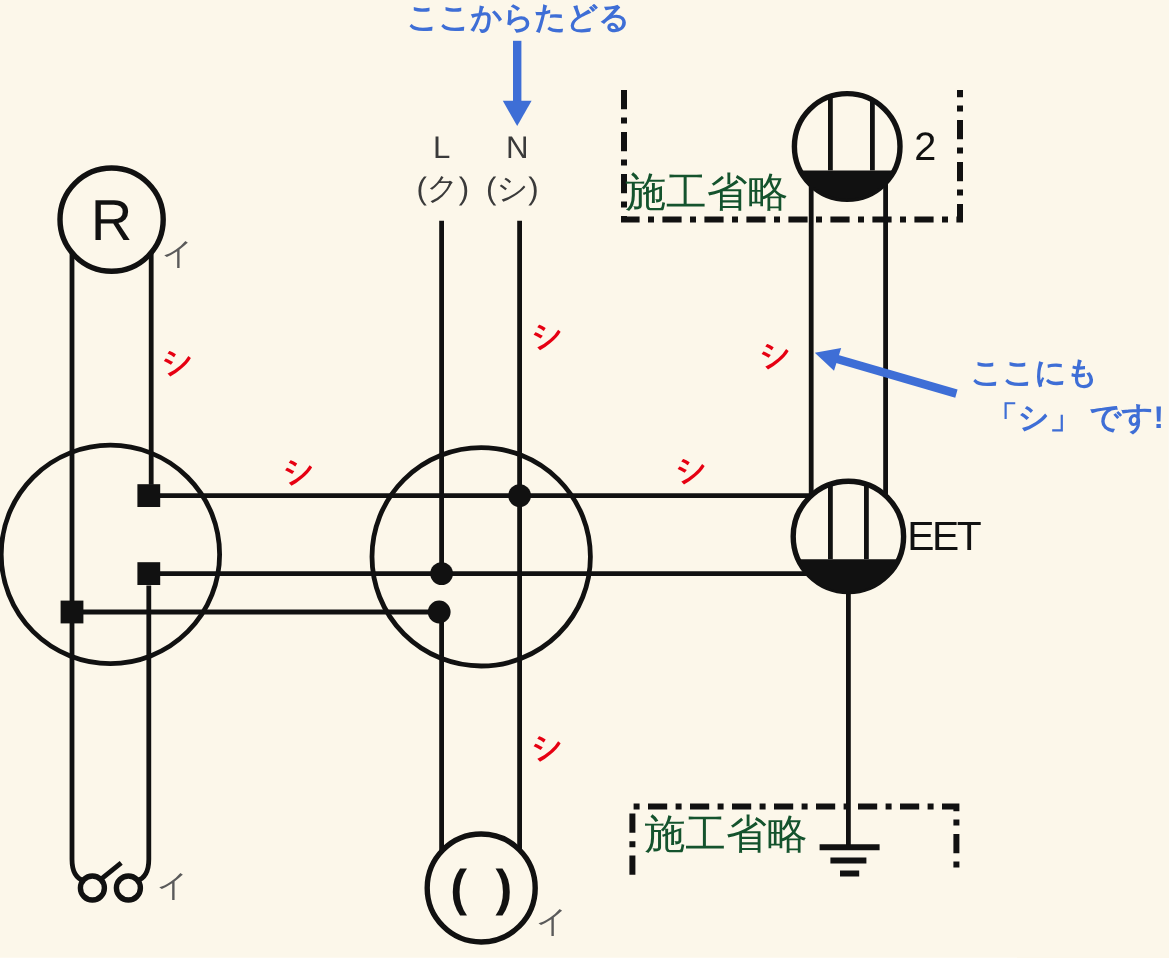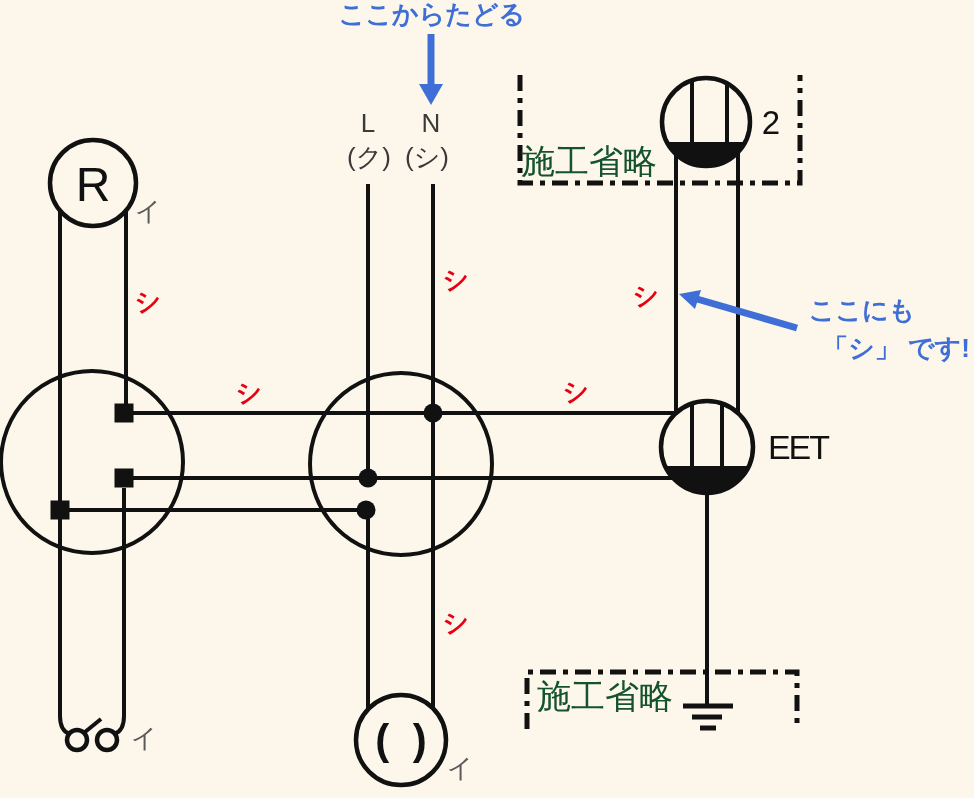--- a/index.html
+++ b/index.html
@@ -110,21 +110,21 @@
 
 <div class="lb" style="left:368px;top:123px;">L</div>
 <div class="lb" style="left:431px;top:123px;">N</div>
 <div class="lb" style="left:369px;top:157px;">(ク)</div>
 <div class="lb" style="left:427px;top:157px;">(シ)</div>
 
 <div class="lb boxlabel" style="left:589px;top:161px;">施工省略</div>
 <div class="lb boxlabel" style="left:605px;top:696px;">施工省略</div>
 
 <div class="lb num2" style="left:771px;top:122px;">2</div>
-<div class="lb eet" style="left:786px;top:447px;margin-left:12px;">EET</div>
+<div class="lb eet" style="left:786px;top:447px;">EET</div>
 
 <div class="lb symbol-r" style="left:93px;top:185px;">R</div>
 <div class="lb symbol-paren" style="left:404px;top:740px;">( )</div>
 
 <div class="lb grey" style="left:148px;top:211px;">イ</div>
 <div class="lb grey" style="left:144px;top:738px;">イ</div>
 <div class="lb grey" style="left:460px;top:768px;">イ</div>
 
 <div class="lb red" style="left:148px;top:301px;">シ</div>
 <div class="lb red" style="left:456px;top:279px;">シ</div>

